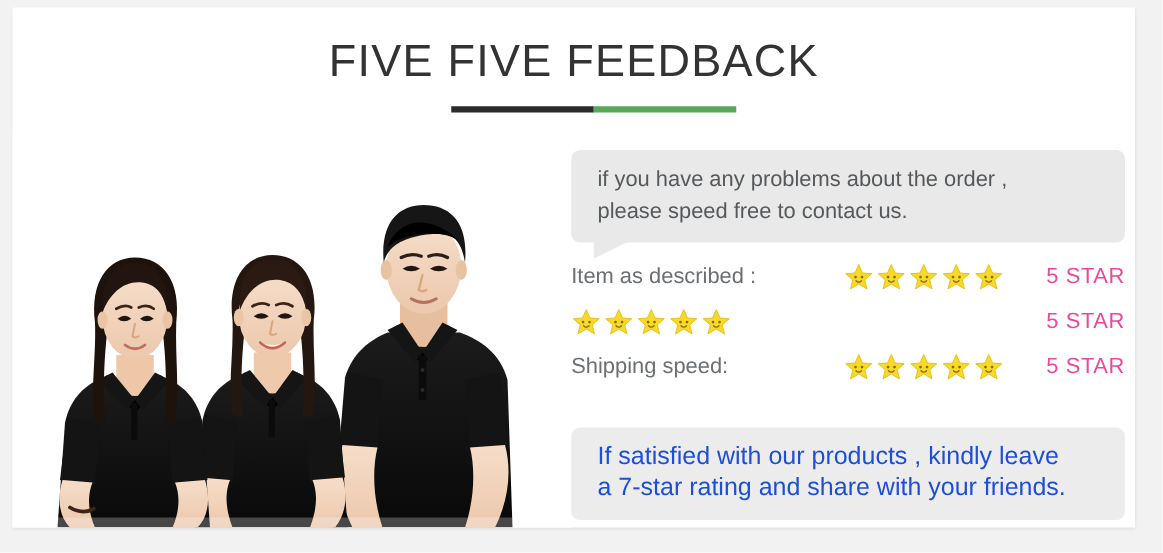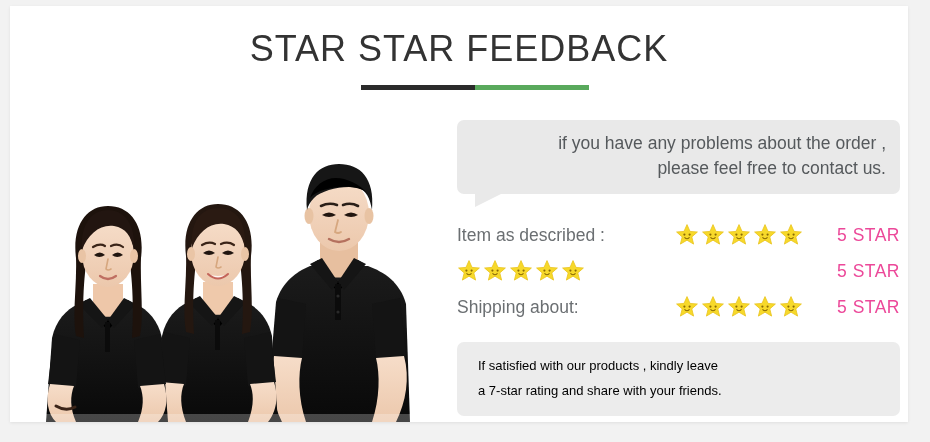--- a/index.html
+++ b/index.html
@@ -65,30 +65,30 @@
   }
   .bubble:after{
     content:"";
     position:absolute;
     left:18px; bottom:-13px;
     width:0;height:0;
     border-left:0 solid transparent;
     border-right:30px solid transparent;
     border-top:15px solid #e9e9e9;
   }
-  .bubble-line{display:block;text-align:right;}
+  .bubble-line{display:block;}
 
   .ratings{
     position:absolute;
     left:7px; top:100px;
     width:443px;
   }
   .rating-row{
     display:flex;
-    align-items:flex-end;
+    align-items:flex-start;
     height:36px;
   }
   .rating-label{
     width:218px;
     color:#6b6f72;
     font-size:17.5px;
     white-space:nowrap;
   }
   .stars{
     width:145px;
@@ -107,33 +107,33 @@
   }
 
   .footer-box{
     position:absolute;
     left:7px; top:232px;
     width:443px;
     background:#ececec;
     border-radius:7px;
     padding:11px 14px 13px 21px;
     box-sizing:border-box;
-    color:#000000;
-    font-size:13px;
+    color:#1d4ed8;
+    font-size:20px;
     line-height:25px;
     white-space:nowrap;
   }
   .footer-line{display:block;}
 </style>
 </head>
 <body>
 
 <div class="card">
 
-  <div class="title">STAR STAR FEEDBACK</div>
+  <div class="title">FIVE FIVE FEEDBACK</div>
 
   <div class="divider">
     <span class="seg-dark"></span>
     <span class="seg-green"></span>
   </div>
 
   <div class="photo">
     <svg width="448" height="316" viewBox="0 0 448 316" xmlns="http://www.w3.org/2000/svg">
       <rect x="0" y="0" width="448" height="316" fill="#ffffff"></rect>
       <defs>
@@ -262,21 +262,21 @@
       </g>
 
       <rect x="0" y="308" width="448" height="8" fill="#ffffff" opacity="0.25"></rect>
     </svg>
   </div>
 
   <div class="right">
 
     <div class="bubble">
       <span class="bubble-line">if you have any problems about the order ,</span>
-      <span class="bubble-line">please feel free to contact us.</span>
+      <span class="bubble-line">please speed free to contact us.</span>
     </div>
 
     <div class="ratings">
 
       <div class="rating-row">
         <span class="rating-label">Item as described :</span>
         <span class="stars">
           <svg width="24" height="23" viewBox="0 0 24 23">
               <path d="M12 1.6 L15 8.4 L22.4 9 L16.8 13.9 L18.6 21.1 L12 17.2 L5.4 21.1 L7.2 13.9 L1.6 9 L9 8.4 Z" fill="#f7d92a" stroke="#e8c31c" stroke-width="0.8" stroke-linejoin="round"></path>
               <circle cx="9.4" cy="11.6" r="1.1" fill="#8a6a05"></circle>
@@ -341,21 +341,21 @@
               <path d="M12 1.6 L15 8.4 L22.4 9 L16.8 13.9 L18.6 21.1 L12 17.2 L5.4 21.1 L7.2 13.9 L1.6 9 L9 8.4 Z" fill="#f7d92a" stroke="#e8c31c" stroke-width="0.8" stroke-linejoin="round"></path>
               <circle cx="9.4" cy="11.6" r="1.1" fill="#8a6a05"></circle>
               <circle cx="14.6" cy="11.6" r="1.1" fill="#8a6a05"></circle>
               <path d="M9.8 14.6 q2.2 2.2 4.4 0" stroke="#8a6a05" stroke-width="1.1" fill="none" stroke-linecap="round"></path>
             </svg>
         </span>
         <span class="rating-value">5 STAR</span>
       </div>
 
       <div class="rating-row">
-        <span class="rating-label">Shipping about:</span>
+        <span class="rating-label">Shipping speed:</span>
         <span class="stars">
           <svg width="24" height="23" viewBox="0 0 24 23">
               <path d="M12 1.6 L15 8.4 L22.4 9 L16.8 13.9 L18.6 21.1 L12 17.2 L5.4 21.1 L7.2 13.9 L1.6 9 L9 8.4 Z" fill="#f7d92a" stroke="#e8c31c" stroke-width="0.8" stroke-linejoin="round"></path>
               <circle cx="9.4" cy="11.6" r="1.1" fill="#8a6a05"></circle>
               <circle cx="14.6" cy="11.6" r="1.1" fill="#8a6a05"></circle>
               <path d="M9.8 14.6 q2.2 2.2 4.4 0" stroke="#8a6a05" stroke-width="1.1" fill="none" stroke-linecap="round"></path>
             </svg>
           <svg width="24" height="23" viewBox="0 0 24 23">
               <path d="M12 1.6 L15 8.4 L22.4 9 L16.8 13.9 L18.6 21.1 L12 17.2 L5.4 21.1 L7.2 13.9 L1.6 9 L9 8.4 Z" fill="#f7d92a" stroke="#e8c31c" stroke-width="0.8" stroke-linejoin="round"></path>
               <circle cx="9.4" cy="11.6" r="1.1" fill="#8a6a05"></circle>

